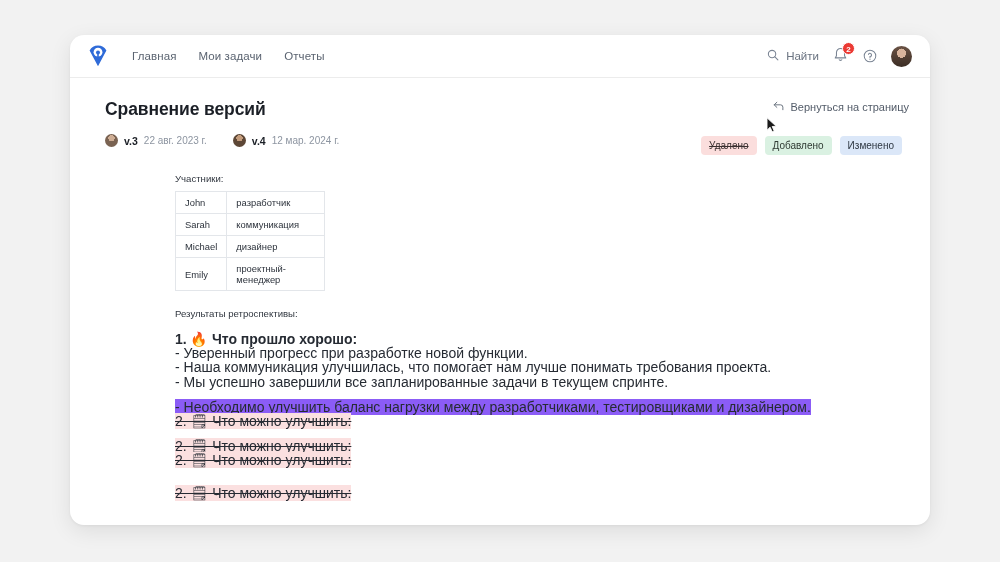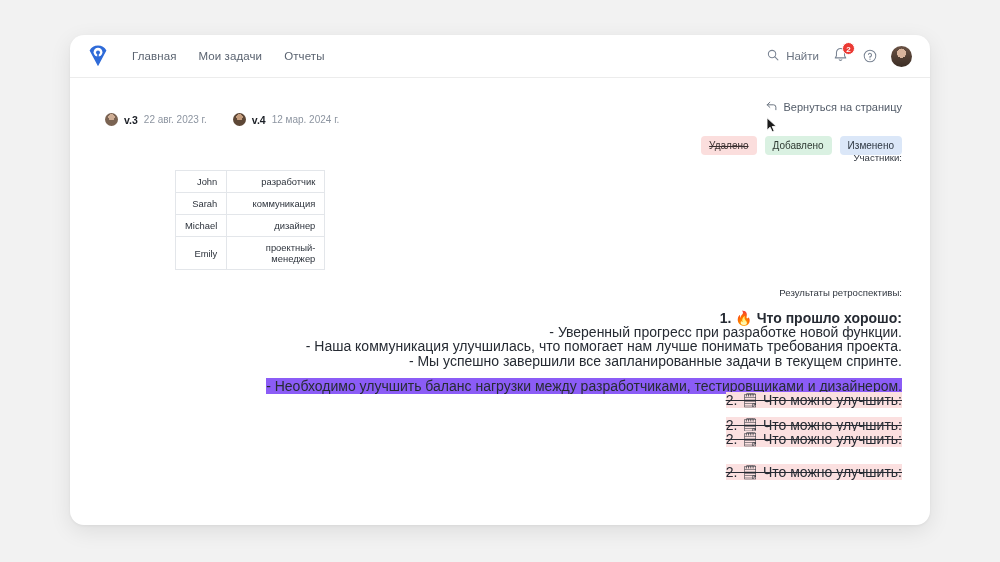--- a/index.html
+++ b/index.html
@@ -89,41 +89,41 @@
     width: 13px; height: 13px; border-radius: 50%;
     background-color: #7a6352;
     background-image: radial-gradient(circle at 50% 32%, #cfae95 0 28%, transparent 29%);
   }
   .ver-av.b { background-color: #5d4736; background-image: radial-gradient(circle at 50% 32%, #c49c7c 0 28%, transparent 29%); }
   .ver-num { font-size: 10.5px; font-weight: bold; color: #1b1f26; }
   .ver-date { font-size: 10px; color: #8d95a1; }
 
   .back-link {
     position: absolute;
-    right: 28px; top: 23px;
+    right: 21px; top: 23px;
     display: flex; align-items: center; gap: 7px;
     font-size: 11px; color: #525b68; cursor: pointer;
   }
   .legend {
     position: absolute; right: 28px; top: 58px;
     display: flex; align-items: center; gap: 8px;
   }
   .chip {
     font-size: 10px;
     padding: 4px 8px 4px 8px;
     border-radius: 4px;
     font-weight: normal;
     white-space: nowrap;
   }
   .chip.del { background: #fbdedd; color: #3a3030; }
   .chip.add { background: #daf1e2; color: #2f3a33; }
   .chip.chg { background: #dbe7f8; color: #2e3742; }
 
   
-  .body { padding: 26px 28px 0 105px; font-size: 9.6px; color: #30363f; text-align: right; }
+  .body { padding: 26px 28px 0 105px; font-size: 9.6px; color: #30363f; }
   .lbl { font-size: 9.6px; color: #30363f; margin-bottom: 7px; }
 
   table.part {
     border-collapse: collapse;
     margin-bottom: 17px;
   }
   table.part td {
     border: 1px solid #e3e6ea;
     padding: 5px 9px;
     font-size: 9.4px;
@@ -200,20 +200,21 @@
             <path d="M6.3 6.2 A1.8 1.8 0 1 1 8 8.6 V9.6" fill="none" stroke="#7b8594" stroke-width="1.15" stroke-linecap="round"></path>
             <circle cx="8" cy="11.6" r="0.72" fill="#7b8594"></circle>
           </svg>
         </div>
 
         <div class="avatar"></div>
       </div>
     </div>
 
     <div class="page-head">
+      <div class="page-title">Сравнение версий</div>
 
       <div class="meta-row">
         <div class="ver">
           <span class="ver-av"></span>
           <span class="ver-num">v.3</span>
           <span class="ver-date">22 авг. 2023 г.</span>
         </div>
         <div class="ver">
           <span class="ver-av b"></span>
           <span class="ver-num">v.4</span>

